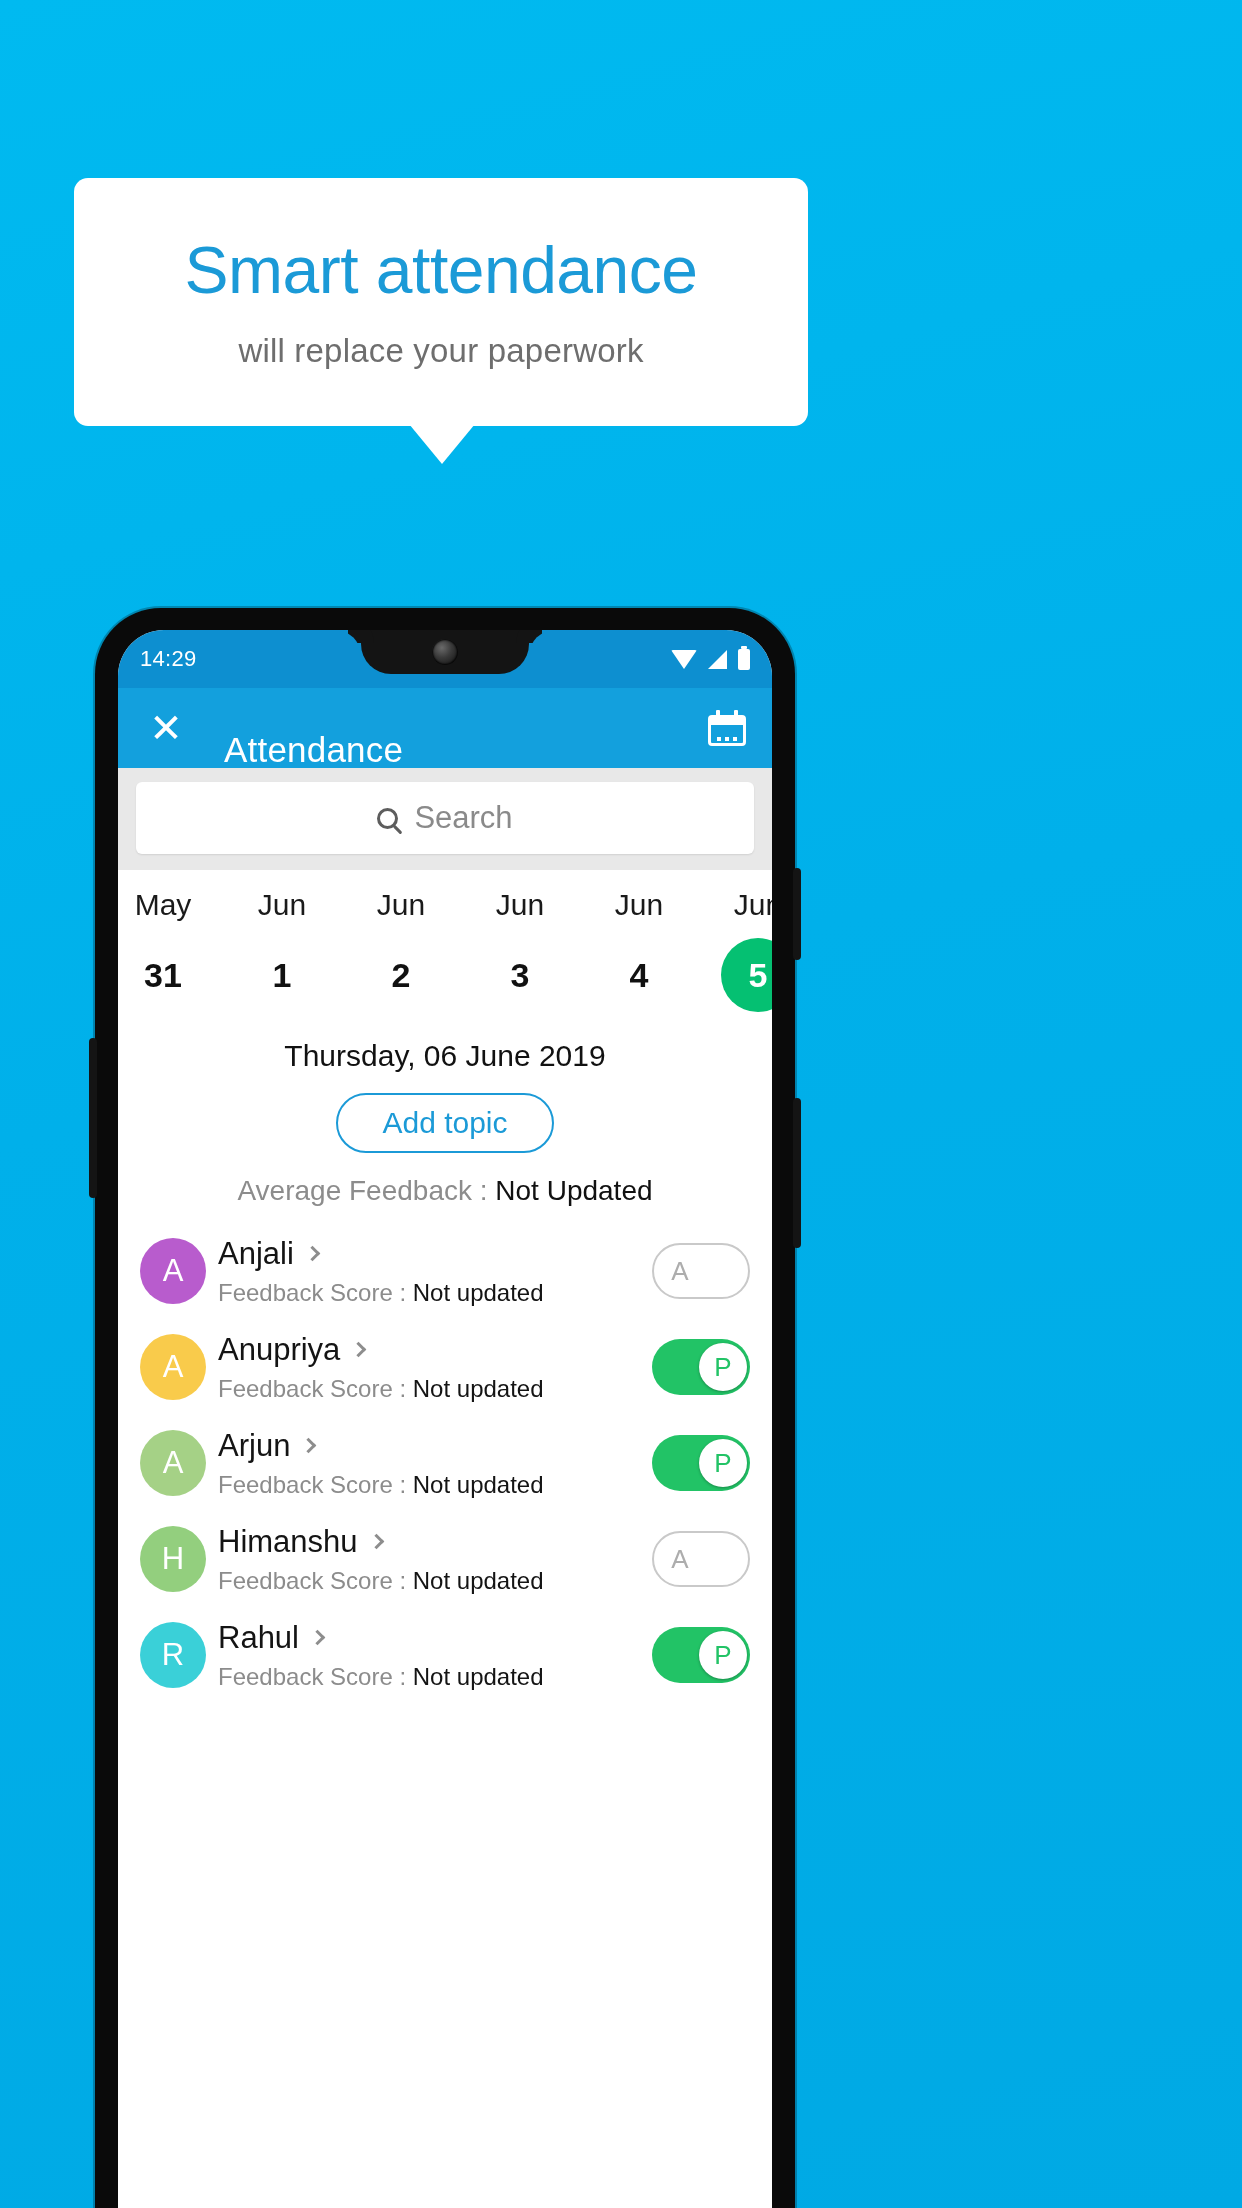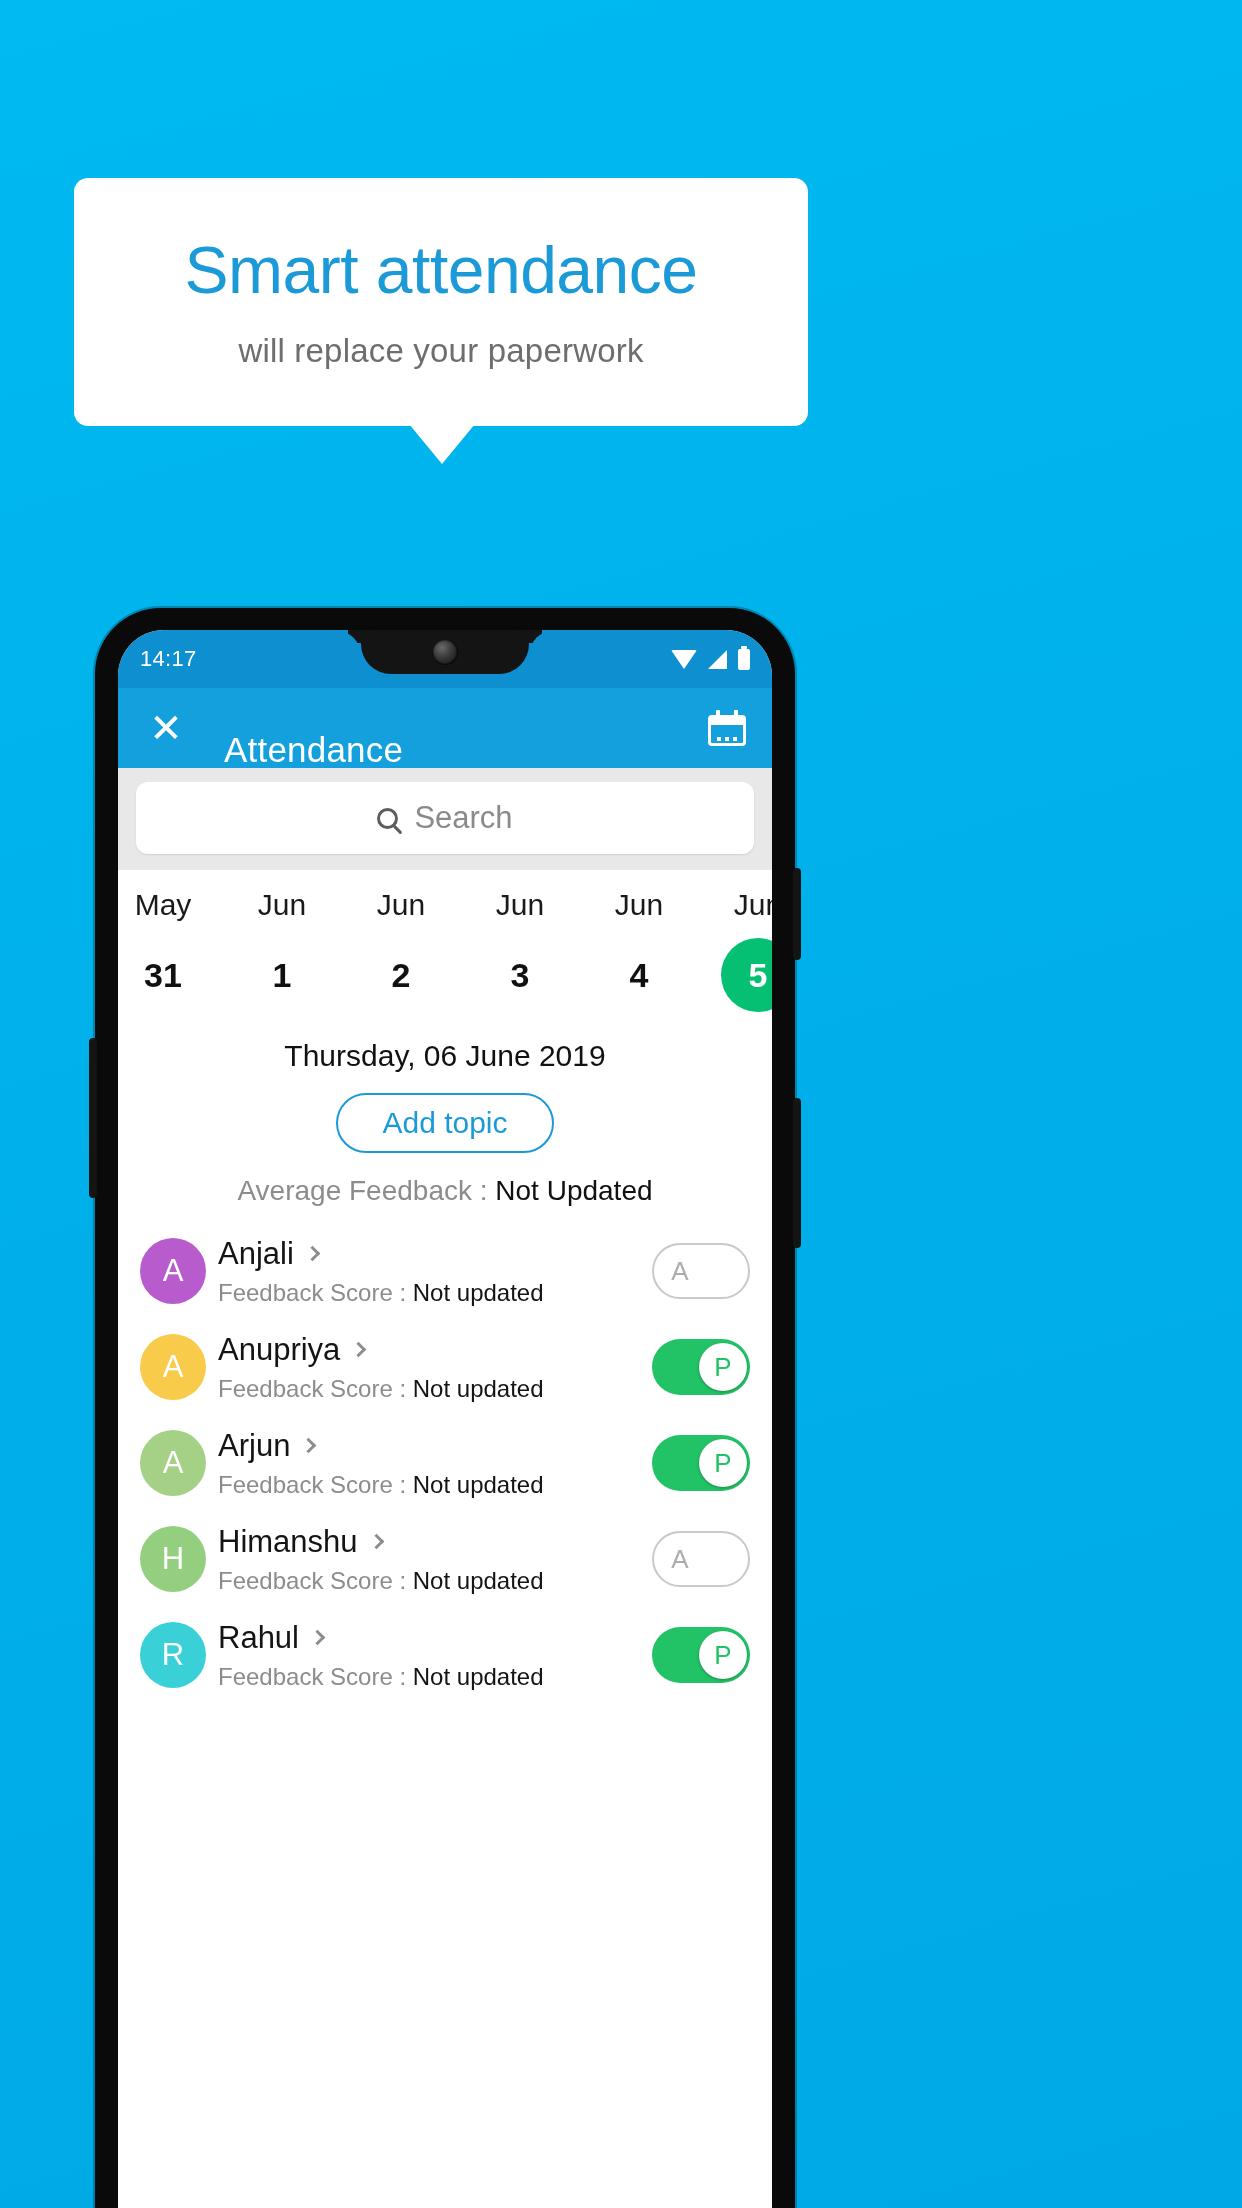--- a/index.html
+++ b/index.html
@@ -199,21 +199,21 @@
   }
 
   
   .searchwrap {
     background: #e8e8e8;
     padding: 14px 18px 16px 18px;
   }
   .searchbox {
     height: 72px;
     background: #ffffff;
-    border-radius: 12px;
+    border-radius: 6px;
     display: flex;
     align-items: center;
     justify-content: center;
     gap: 16px;
     box-shadow: 0 1px 2px rgba(0,0,0,0.10);
   }
   .mag {
     width: 21px; height: 21px;
     border: 3px solid #5d5d5d;
     border-radius: 50%;
@@ -360,21 +360,21 @@
 <div class="promo-tail"></div>
 
 <div class="phone">
   <div class="phone-btn btn-power"></div>
   <div class="phone-btn btn-vol"></div>
   <div class="phone-btn btn-left"></div>
 
   <div class="screen">
 
     <div class="statusbar">
-      <span class="sb-time">14:17</span>
+      <span class="sb-time">14:29</span>
       <span class="sb-right">
         <span class="icon-wifi"></span>
         <span class="icon-signal"></span>
         <span class="icon-battery"></span>
       </span>
       <div class="notch">
         <div class="camera"></div>
       </div>
     </div>
 

